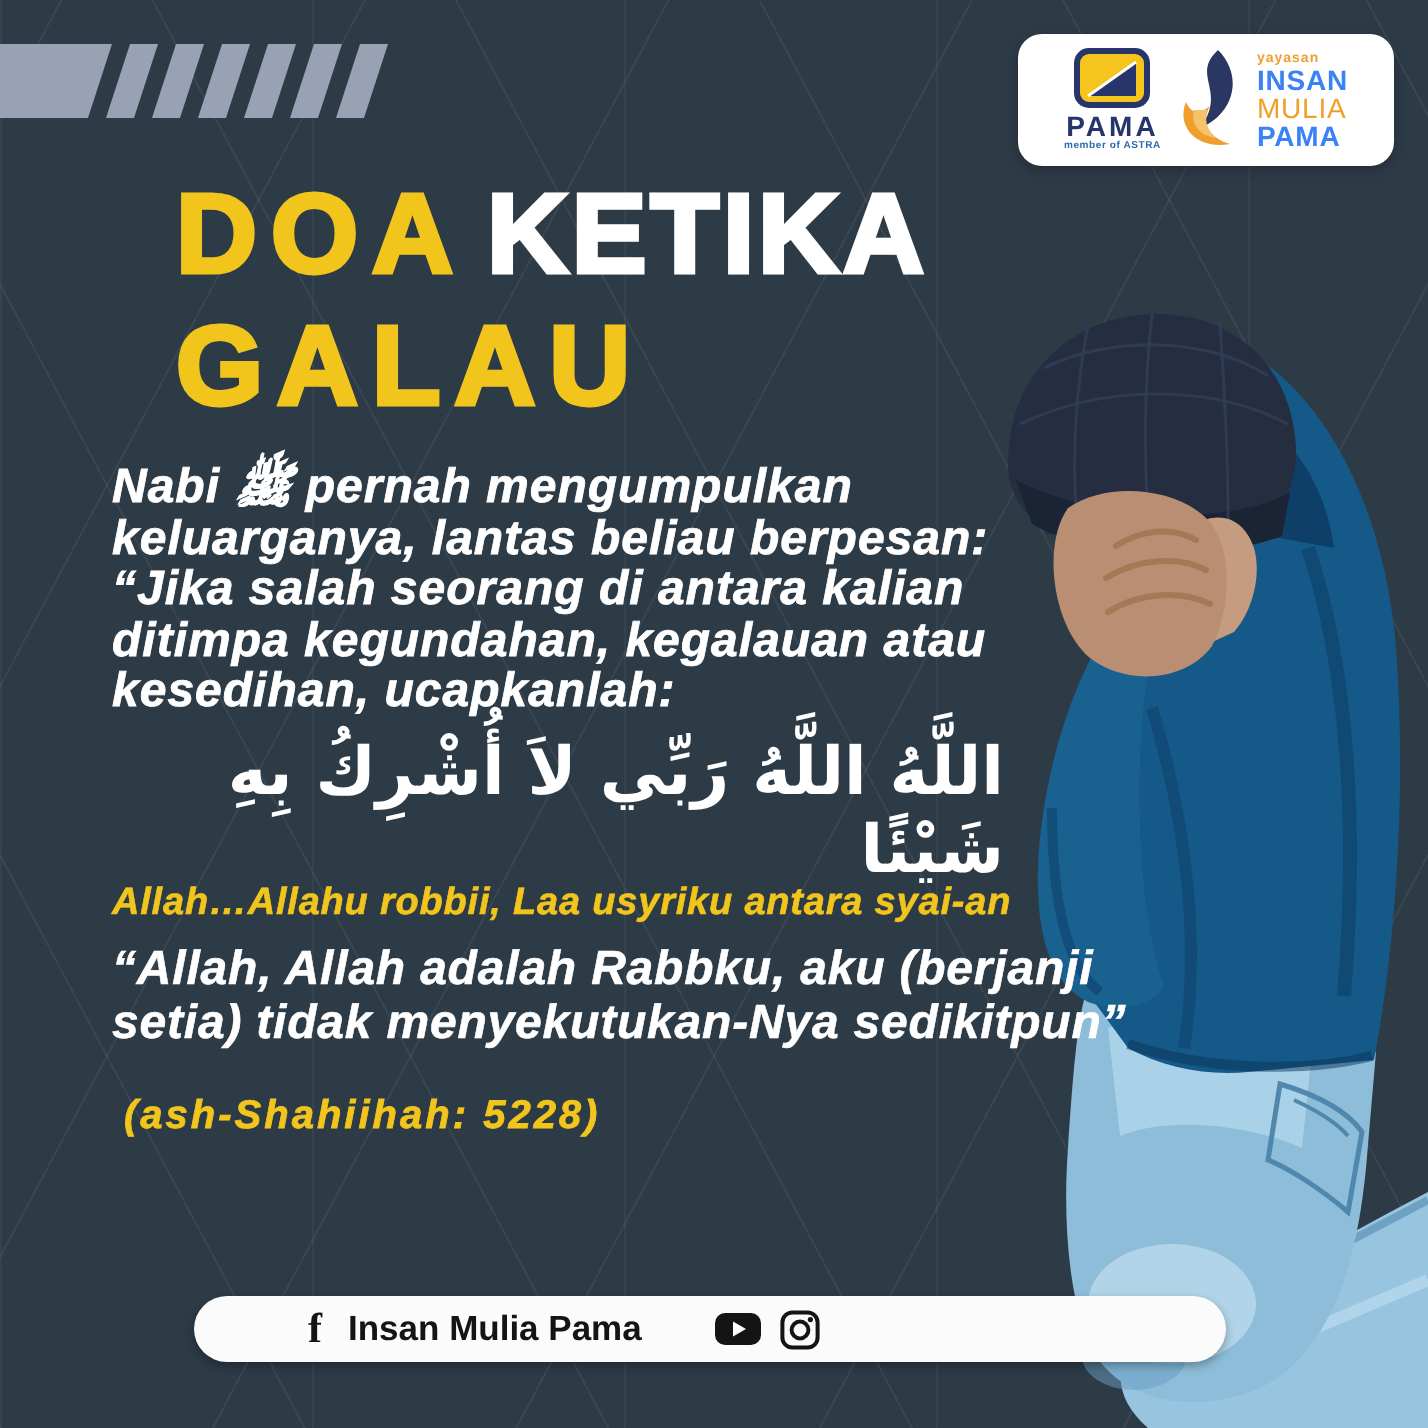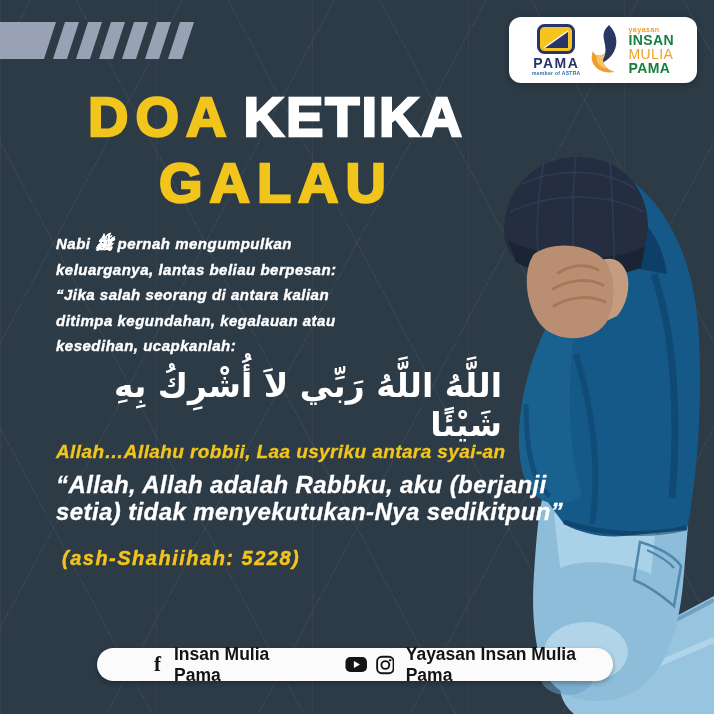--- a/index.html
+++ b/index.html
@@ -25,32 +25,32 @@
   .logo-badge{
     position:absolute; top:17px; right:17px; width:188px; height:66px; z-index:3;
     background:#ffffff; border-radius:12px; box-shadow:0 2px 6px rgba(0,0,0,.25);
     display:flex; align-items:center; justify-content:center; gap:7px; padding:4px 8px;
   }
   .pama-block{ display:flex; flex-direction:column; align-items:center; line-height:1; }
   .pama-name{ color:#27356b; font-weight:700; font-size:14px; letter-spacing:1.5px; margin-top:2px; }
   .pama-member{ color:#2a6bb0; font-size:5px; font-weight:700; letter-spacing:.3px; margin-top:1px; }
   .yayasan-stack{ display:flex; flex-direction:column; line-height:1; }
   .yy-small{ color:#ee9f2d; font-size:7px; font-weight:700; letter-spacing:.5px; }
-  .yy-navy{ color:#15803d; font-size:14px; font-weight:700; letter-spacing:.4px; }
+  .yy-navy{ color:#3b82f6; font-size:14px; font-weight:700; letter-spacing:.4px; }
   .yy-orange{ color:#f0a028; font-size:14px; font-weight:400; letter-spacing:.4px; }
 
   
   .title{ position:absolute; left:88px; top:84px; z-index:5; font-weight:700; font-size:56px; line-height:66px; -webkit-text-stroke:2.4px currentColor; }
-  .title .row{ white-space:nowrap;text-align:center; }
+  .title .row{ white-space:nowrap; }
   .t-yellow{ color:#f2c51d; letter-spacing:7px; -webkit-text-stroke:2.4px #f2c51d; }
   .t-white{ color:#ffffff; letter-spacing:2px; margin-left:10px; -webkit-text-stroke:2.4px #ffffff; }
 
   
   .intro{ position:absolute; left:56px; top:231px; z-index:5; color:#ffffff;
-    font-size:15px; font-weight:700; font-style:italic; line-height:25.6px;
+    font-size:24px; font-weight:700; font-style:italic; line-height:25.6px;
     letter-spacing:.5px; -webkit-text-stroke:.4px #ffffff; }
 
   
   .arabic{ position:absolute; left:44px; top:366px; width:458px; z-index:5; color:#ffffff;
     direction:rtl; font-size:33px; font-weight:700;
     font-family:"DejaVu Sans","Liberation Sans",sans-serif; }
 
   .translit{ position:absolute; left:56px; top:441px; z-index:5; color:#f2c51d;
     font-size:19px; font-weight:700; font-style:italic; letter-spacing:.4px; -webkit-text-stroke:.3px #f2c51d; }
 
@@ -184,16 +184,15 @@
       <rect x="0.5" y="0.5" width="23" height="16" rx="5" fill="#141414"></rect>
       <path d="M9.5,4.8 L16,8.5 L9.5,12.2 Z" fill="#ffffff"></path>
     </svg>
     <span class="ig-gap"></span>
     <svg class="icon-svg" width="20" height="20" viewBox="0 0 20 20">
       <rect x="1.2" y="1.2" width="17.6" height="17.6" rx="5" fill="none" stroke="#141414" stroke-width="2"></rect>
       <circle cx="10" cy="10" r="4.2" fill="none" stroke="#141414" stroke-width="2"></circle>
       <circle cx="15.2" cy="4.8" r="1.3" fill="#141414"></circle>
     </svg>
     <span class="label-gap"></span>
-    <span>Yayasan Insan Mulia Pama</span>
   </div>
 
 </div>
 
 </body></html>

